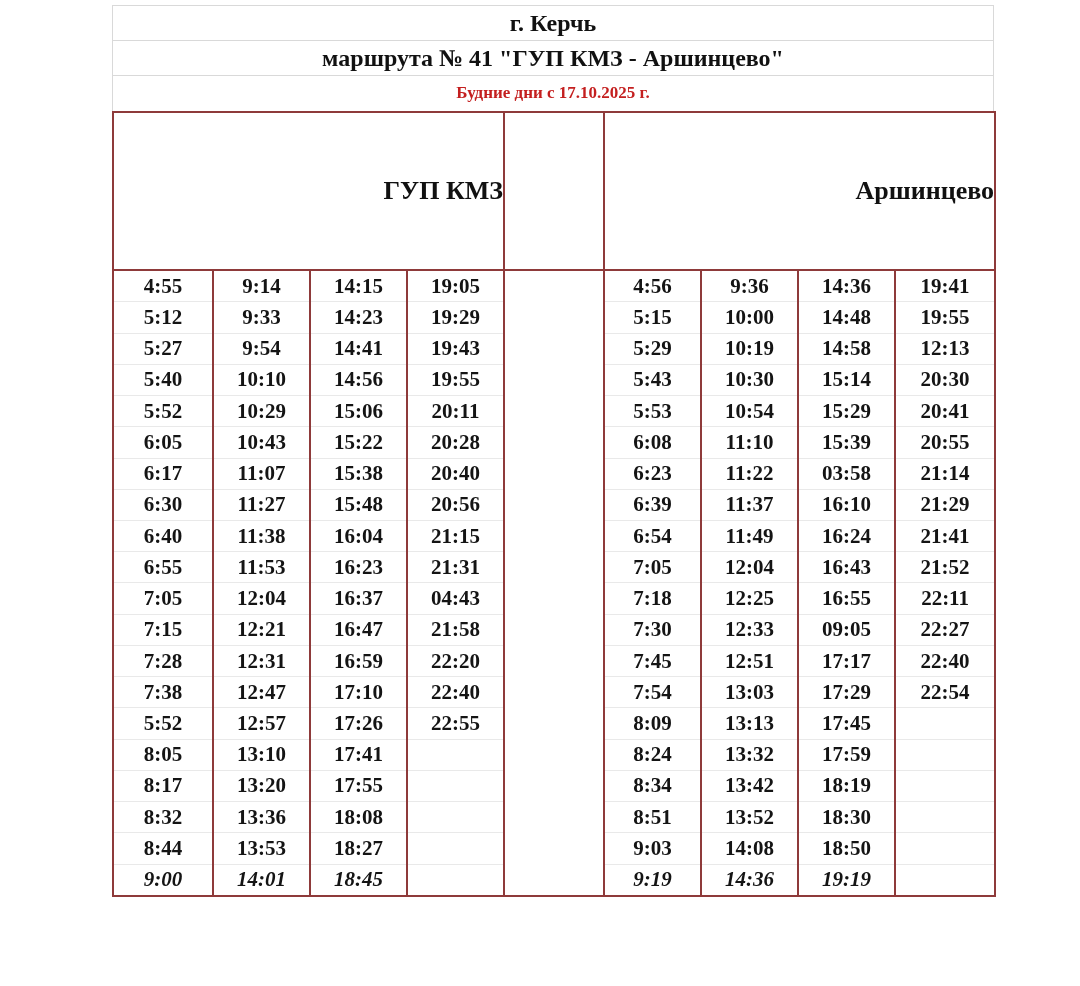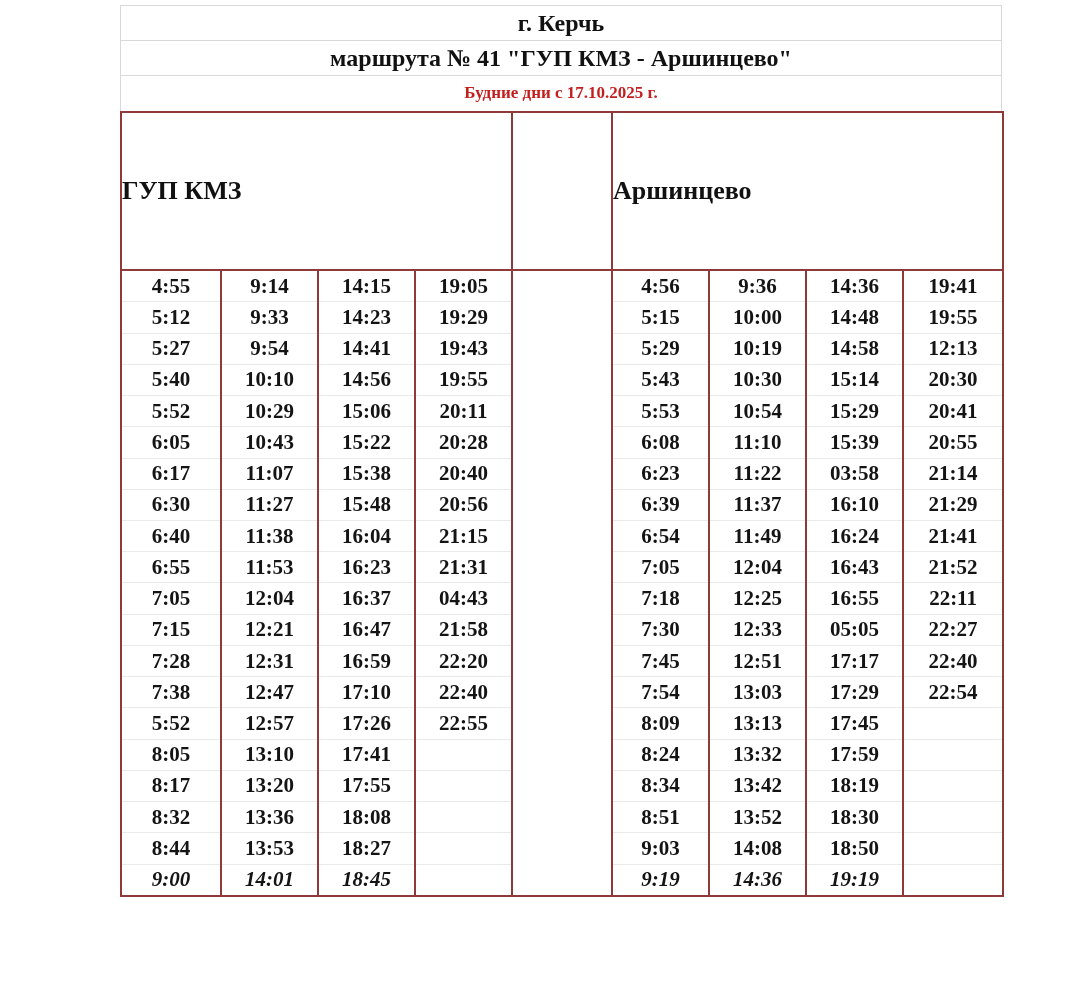--- a/index.html
+++ b/index.html
@@ -11,21 +11,21 @@
   }
   *{ box-sizing: border-box; margin:0; padding:0; }
   html,body{
     width:1080px; height:986px;
     background:#ffffff;
     font-family:"Liberation Serif", serif;
     overflow:hidden;
   }
   .sheet{
     position:absolute;
-    left:120px; top:5px;
+    left:112px; top:5px;
     width:882px;
   }
   
   .title-block{
     border-top:1px solid var(--title-line);
     border-left:1px solid var(--title-line);
     border-right:1px solid var(--title-line);
   }
   .title-row{
     height:35px;
@@ -52,21 +52,21 @@
   }
   table.timetable col.c-time{ width:97px; }
   table.timetable col.c-last{ width:100px; }
   table.timetable col.c-first{ width:100px; }
   table.timetable col.c-spacer{ width:100px; }
   tr.group-header-row th{
     height:158px;
     font-size:26px;
     font-weight:bold;
     color:#111;
-    text-align:left;
+    text-align:right;
     vertical-align:middle;
     border-bottom:2px solid var(--brd);
     border-left:2px solid var(--brd);
     border-right:2px solid var(--brd);
   }
   td.spacer-cell{
     border-left:2px solid var(--brd);
     border-right:2px solid var(--brd);
     background:#fff;
   }
@@ -225,21 +225,21 @@
           <td class="time-cell">16:55</td>
           <td class="time-cell">22:11</td>
         </tr>
         <tr>
           <td class="time-cell">7:15</td>
           <td class="time-cell">12:21</td>
           <td class="time-cell">16:47</td>
           <td class="time-cell">21:58</td>
           <td class="time-cell">7:30</td>
           <td class="time-cell">12:33</td>
-          <td class="time-cell">05:05</td>
+          <td class="time-cell">09:05</td>
           <td class="time-cell">22:27</td>
         </tr>
         <tr>
           <td class="time-cell">7:28</td>
           <td class="time-cell">12:31</td>
           <td class="time-cell">16:59</td>
           <td class="time-cell">22:20</td>
           <td class="time-cell">7:45</td>
           <td class="time-cell">12:51</td>
           <td class="time-cell">17:17</td>

